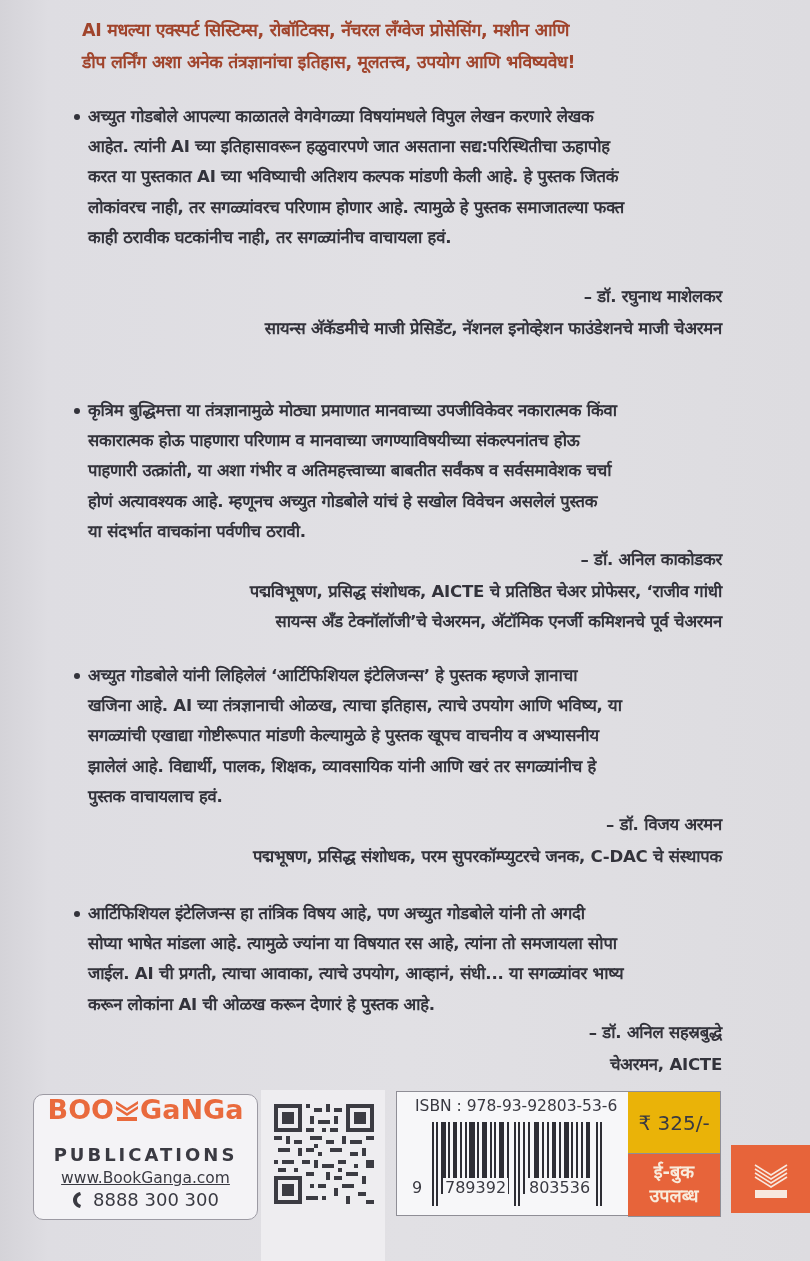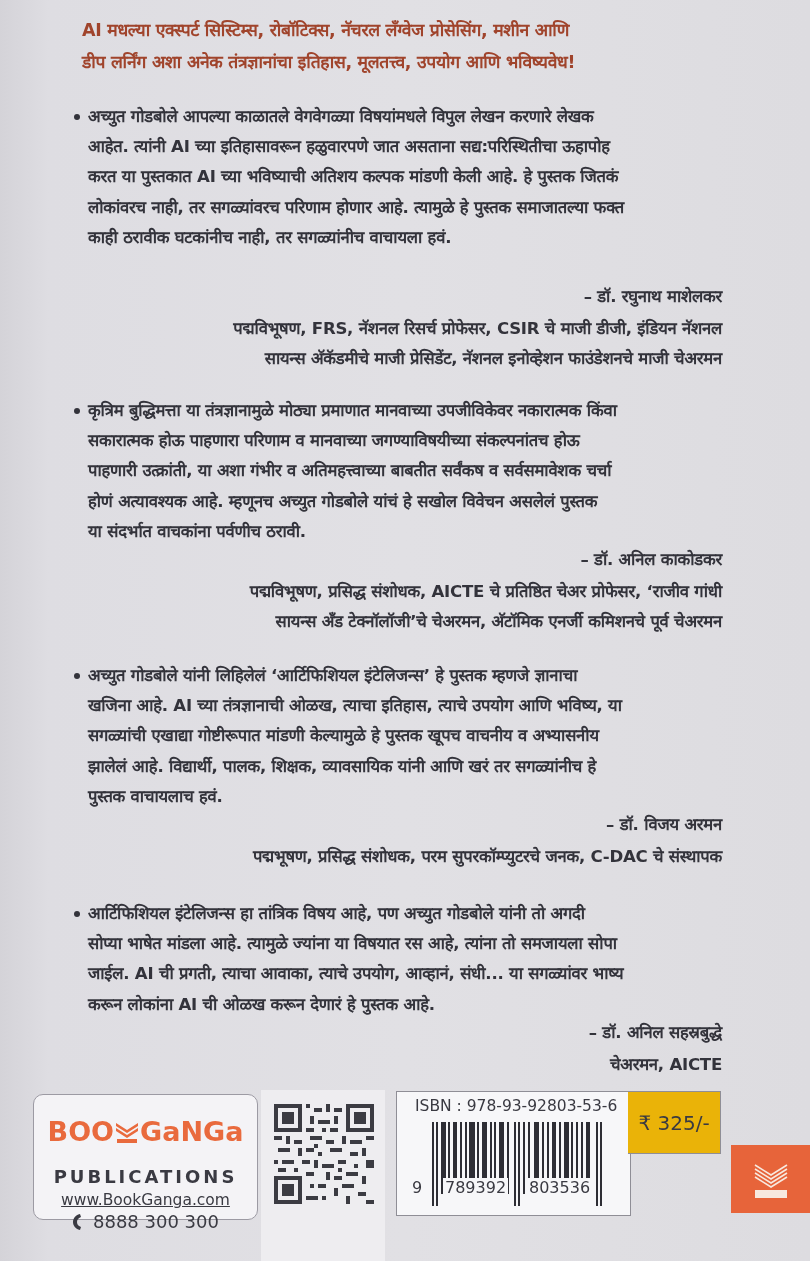--- a/index.html
+++ b/index.html
@@ -34,21 +34,21 @@
   }
   .attrib div { white-space: nowrap; }
   .attrib .name { margin-bottom: 2px; }
 
   
   .pub-box {
     position: absolute; left: 33px; top: 1094px; width: 225px; height: 126px;
     background: #f4f3f6; border: 1.5px solid #9c9aa3; border-radius: 10px;
     text-align: center;
   }
-  .logo { margin-top: 22px; font-family: "DejaVu Sans", sans-serif; font-weight: bold;
+  .logo { margin-top: 0; font-family: "DejaVu Sans", sans-serif; font-weight: bold;
     font-size: 27px; color: #e96a3d; letter-spacing: 0px; line-height: 30px; display: flex; justify-content: center; align-items: center; }
   .logo-mark { display: inline-block; width: 24px; height: 22px; margin: 0 1px; }
   .pub-sub { font-weight: bold; font-size: 18px; letter-spacing: 3px; color: #3a3a42; margin-top: 19px; }
   .pub-web { font-size: 15.5px; color: #3a3a42; margin-top: 4px; text-decoration: underline; }
   .pub-phone { font-size: 18px; color: #3a3a42; margin-top: 2px; display:flex; justify-content:center; align-items:center; gap:11px; }
 
   .qr-box {
     position: absolute; left: 261px; top: 1090px; width: 124px; height: 171px;
     background: #eeedf0;
   }
@@ -92,21 +92,20 @@
   <div class="para" style="top:102px;">
     <span class="bullet"></span>
     <div class="line">अच्युत गोडबोले आपल्या काळातले वेगवेगळ्या विषयांमधले विपुल लेखन करणारे लेखक</div>
     <div class="line">आहेत. त्यांनी AI च्या इतिहासावरून हळुवारपणे जात असताना सद्य:परिस्थितीचा ऊहापोह</div>
     <div class="line">करत या पुस्तकात AI च्या भविष्याची अतिशय कल्पक मांडणी केली आहे. हे पुस्तक जितकं</div>
     <div class="line">लोकांवरच नाही, तर सगळ्यांवरच परिणाम होणार आहे. त्यामुळे हे पुस्तक समाजातल्या फक्त</div>
     <div class="line">काही ठरावीक घटकांनीच नाही, तर सगळ्यांनीच वाचायला हवं.</div>
   </div>
   <div class="attrib" style="top:282px;">
     <div class="name">– डॉ. रघुनाथ माशेलकर</div>
-    <div>पद्मविभूषण, FRS, नॅशनल रिसर्च प्रोफेसर, CSIR चे माजी डीजी, इंडियन नॅशनल</div>
     <div>सायन्स अ‍ॅकॅडमीचे माजी प्रेसिडेंट, नॅशनल इनोव्हेशन फाउंडेशनचे माजी चेअरमन</div>
   </div>
 
   <div class="para" style="top:396px;">
     <span class="bullet"></span>
     <div class="line">कृत्रिम बुद्धिमत्ता या तंत्रज्ञानामुळे मोठ्या प्रमाणात मानवाच्या उपजीविकेवर नकारात्मक किंवा</div>
     <div class="line">सकारात्मक होऊ पाहणारा परिणाम व मानवाच्या जगण्याविषयीच्या संकल्पनांतच होऊ</div>
     <div class="line">पाहणारी उत्क्रांती, या अशा गंभीर व अतिमहत्त्वाच्या बाबतीत सर्वंकष व सर्वसमावेशक चर्चा</div>
     <div class="line">होणं अत्यावश्यक आहे. म्हणूनच अच्युत गोडबोले यांचं हे सखोल विवेचन असलेलं पुस्तक</div>
     <div class="line">या संदर्भात वाचकांना पर्वणीच ठरावी.</div>
@@ -266,20 +265,24 @@
           <rect x="170" y="0" width="2" height="84"></rect>
       </g>
     </svg>
     <span class="bc-num" style="left:13px;">9</span>
     <span class="bc-num" style="left:46px;">789392</span>
     <span class="bc-num" style="left:130px;">803536</span>
   </div>
 
   <div class="price-box">₹ 325/-</div>
 
+  <div class="ebook-box">
+    <div>ई-बुक</div>
+    <div>उपलब्ध</div>
+  </div>
 
   <div class="corner-logo">
     <svg width="79" height="68" viewBox="0 0 79 68">
       <g fill="none" stroke="#f7e9df" stroke-width="1.6">
         <path d="M24 20 L40 30 L56 20"></path>
         <path d="M24 24 L40 34 L56 24"></path>
         <path d="M24 28 L40 38 L56 28"></path>
         <path d="M24 32 L40 42 L56 32"></path>
       </g>
       <rect x="24" y="45" width="32" height="8" fill="#f7e9df"></rect>

